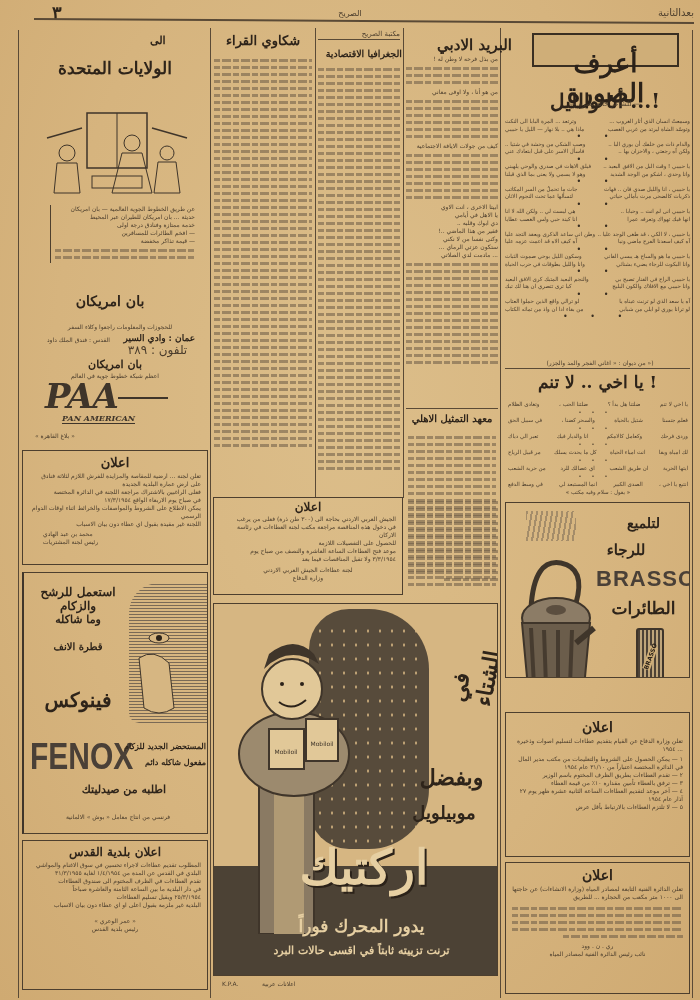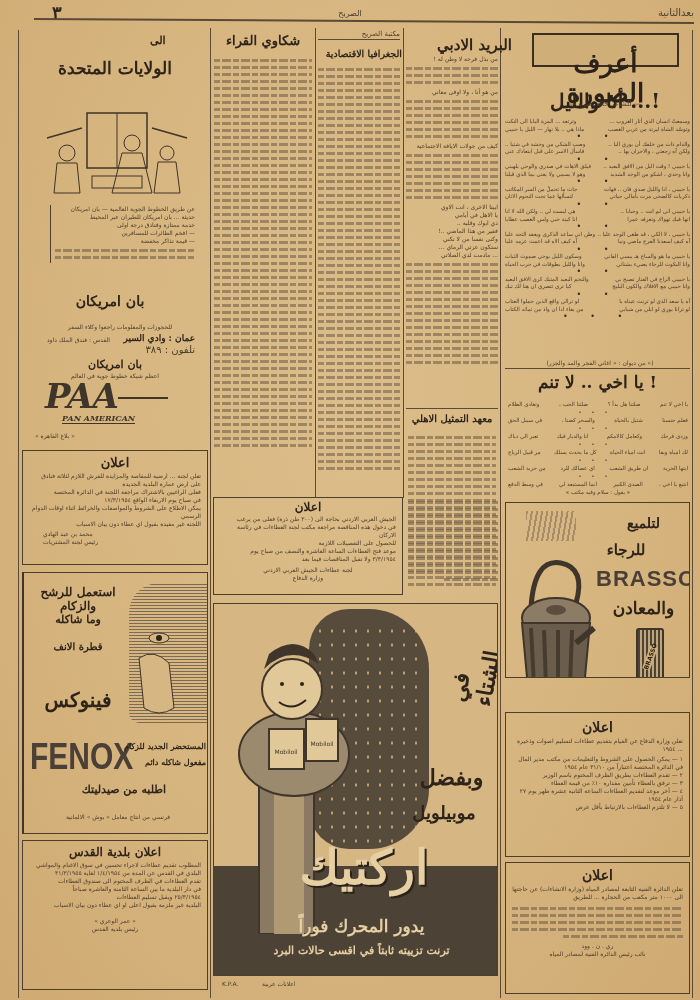--- a/index.html
+++ b/index.html
@@ -210,21 +210,21 @@
         <ellipse cx="40" cy="70" rx="34" ry="20" fill="#8c7c66" stroke="#3f352a" stroke-width="2"></ellipse>
         <ellipse cx="40" cy="62" rx="10" ry="5" fill="#5b4e3f"></ellipse>
         <path d="M6 75 L12 140 L68 140 L74 75 Z" fill="#6b5d4b" stroke="#3f352a" stroke-width="2"></path>
         <path d="M15 80 L18 138 M28 82 L30 138 M42 82 L42 138 M56 82 L54 138" stroke="#2f261d" stroke-width="4" opacity=".6"></path>
         <path d="M60 95 L78 80" stroke="#3f352a" stroke-width="6"></path>
       </svg>
     </div>
     <div class="abs hd center" style="left:95px; top:12px; width:85px; font-size:14px;">لتلميع</div>
     <div class="abs hd center" style="left:80px; top:38px; width:80px; font-size:15px;">للرجاء</div>
     <div class="abs center" style="left:90px; top:63px; width:95px; font-family:'Liberation Sans', sans-serif; font-weight:bold; font-size:22px; color:#4a4037; letter-spacing:1px;">BRASSO</div>
-    <div class="abs hd center" style="left:95px; top:95px; width:85px; font-size:17px;">والمعادن</div>
+    <div class="abs hd center" style="left:95px; top:95px; width:85px; font-size:17px;">الطائرات</div>
     <div class="abs" style="left:130px; top:125px; width:28px; height:60px; border:2px solid #3f352a; background: repeating-linear-gradient(90deg, #4d4236 0 2px, #bfa57a 2px 4px); border-radius:3px;">
       <div class="tiny center" style="transform: rotate(-70deg); margin-top:24px; font-weight:bold; color:#2b2219; background:#cfae78;">BRASSO</div>
     </div>
   </div>
 
   <div class="box" style="left:505px; top:712px; width:185px; height:145px;">
     <div class="hd center" style="font-size:14px; margin-top:6px;">اعلان</div>
     <div class="rtl tiny" style="padding:2px 6px;">تعلن وزارة الدفاع عن القيام بتقديم عطاءات لتسليم اصوات وذخيرة ... ١٩٥٤</div>
     <div class="rtl tiny" style="padding:0 6px;">
       <div>١ — يمكن الحصول على الشروط والتعليمات من مكتب مدير المال في الدائرة المختصة اعتباراً من ٣١/١٠ عام ١٩٥٤</div>
@@ -526,21 +526,21 @@
     <div>خدمة ممتازة وفنادق درجة اولى</div>
     <div>— افخم الطائرات للمسافرين</div>
     <div>— قيمة تذاكر مخفضة</div>
     <div class="line-fill"></div>
       <div class="line-fill"></div>
   </div>
   <div class="abs hd center" style="left:50px; top:293px; width:120px; font-size:14px;">بان امريكان</div>
   <div class="abs tiny rtl" style="left:55px; top:323px; width:130px; text-align:center;">للحجوزات والمعلومات راجعوا وكلاء السفر</div>
   <div class="abs hd rtl" style="left:100px; top:333px; width:95px; font-size:9px;">عمان : وادي السير</div>
   <div class="abs tiny rtl" style="left:40px; top:336px; width:70px;">القدس : فندق الملك داود</div>
-  <div class="abs tiny rtl" style="left:120px; top:346px; width:75px; font-size:10px;">تلفون : ٣٨٩</div>
+  <div class="abs tiny rtl" style="left:120px; top:346px; width:75px; font-size:12px;text-align:center;">تلفون : ٣٨٩</div>
   <div class="abs hd center" style="left:60px; top:358px; width:110px; font-size:11px;">بان امريكان</div>
   <div class="abs tiny center" style="left:55px; top:372px; width:120px;">اعظم شبكة خطوط جوية في العالم</div>
   <div class="abs" style="left:45px; top:376px; font-family:'DejaVu Serif', serif; font-style:italic; font-weight:bold; font-size:34px; color:#3f352a; letter-spacing:-1px;">PAA</div>
   <div class="abs" style="left:118px; top:397px; width:50px; height:2px; background:#3f352a;"></div>
   <div class="abs" style="left:62px; top:413px; font-family:'DejaVu Serif', serif; font-style:italic; font-weight:bold; font-size:8px; color:#3f352a; border-bottom:1px solid #3f352a;">PAN AMERICAN</div>
   <div class="abs tiny" style="left:35px; top:432px;">« بلاغ القاهرة »</div>
 
   <div class="box" style="left:22px; top:450px; width:186px; height:115px;">
     <div class="hd center" style="font-size:13px; margin-top:4px;">اعلان</div>
     <div class="rtl tiny" style="padding:2px 6px;">

